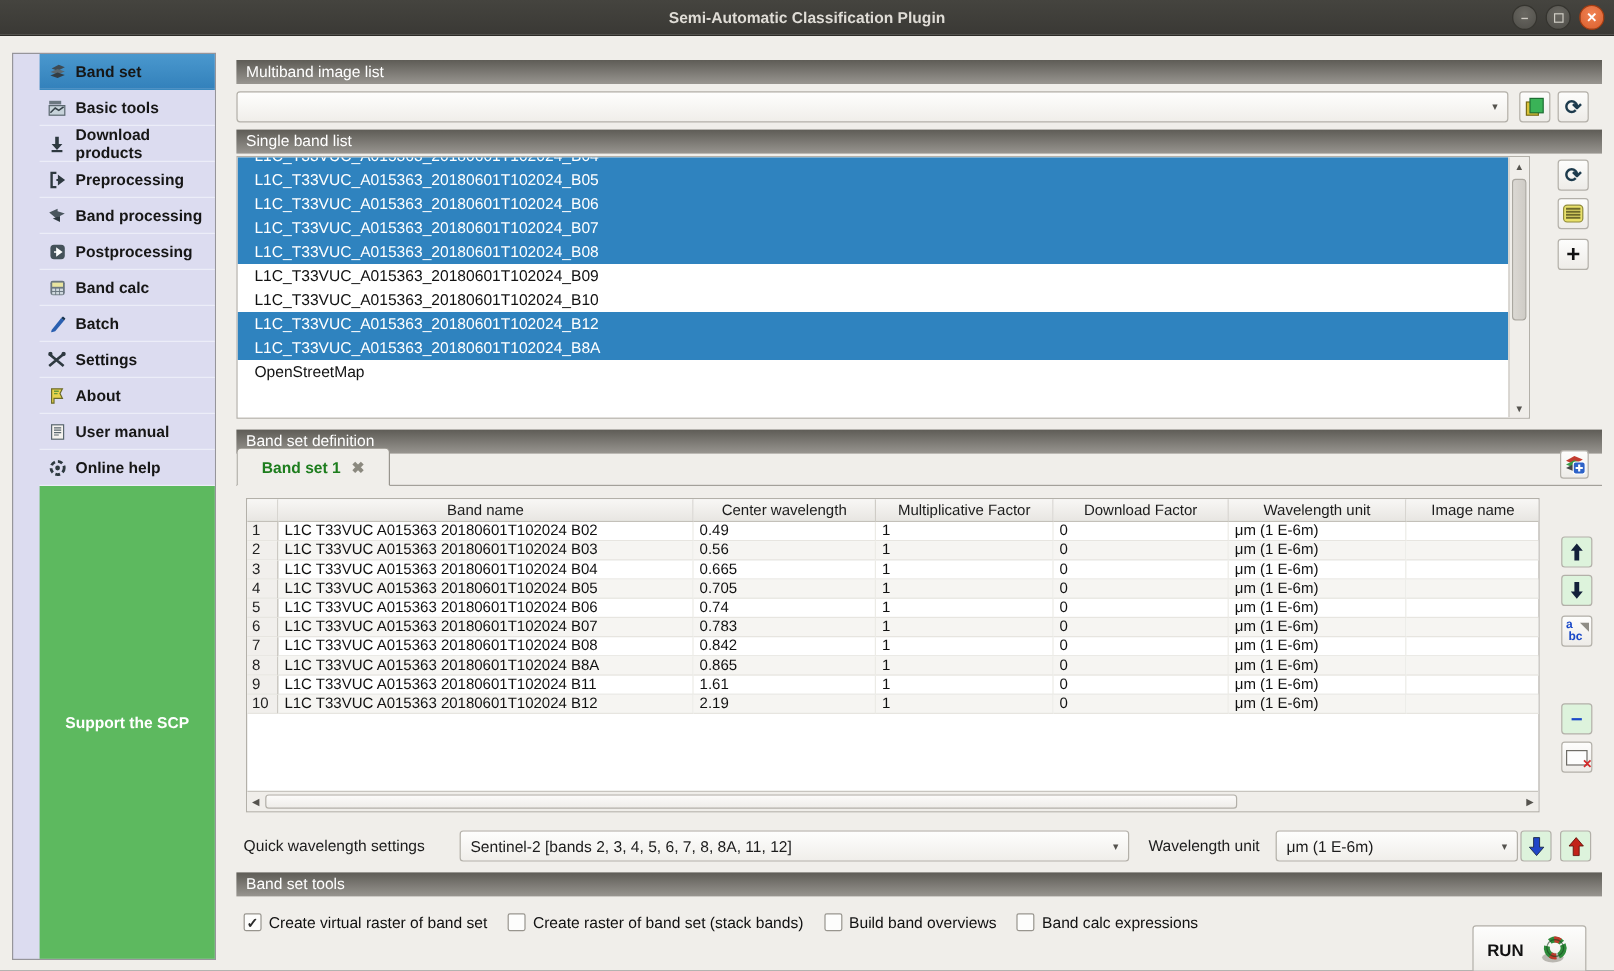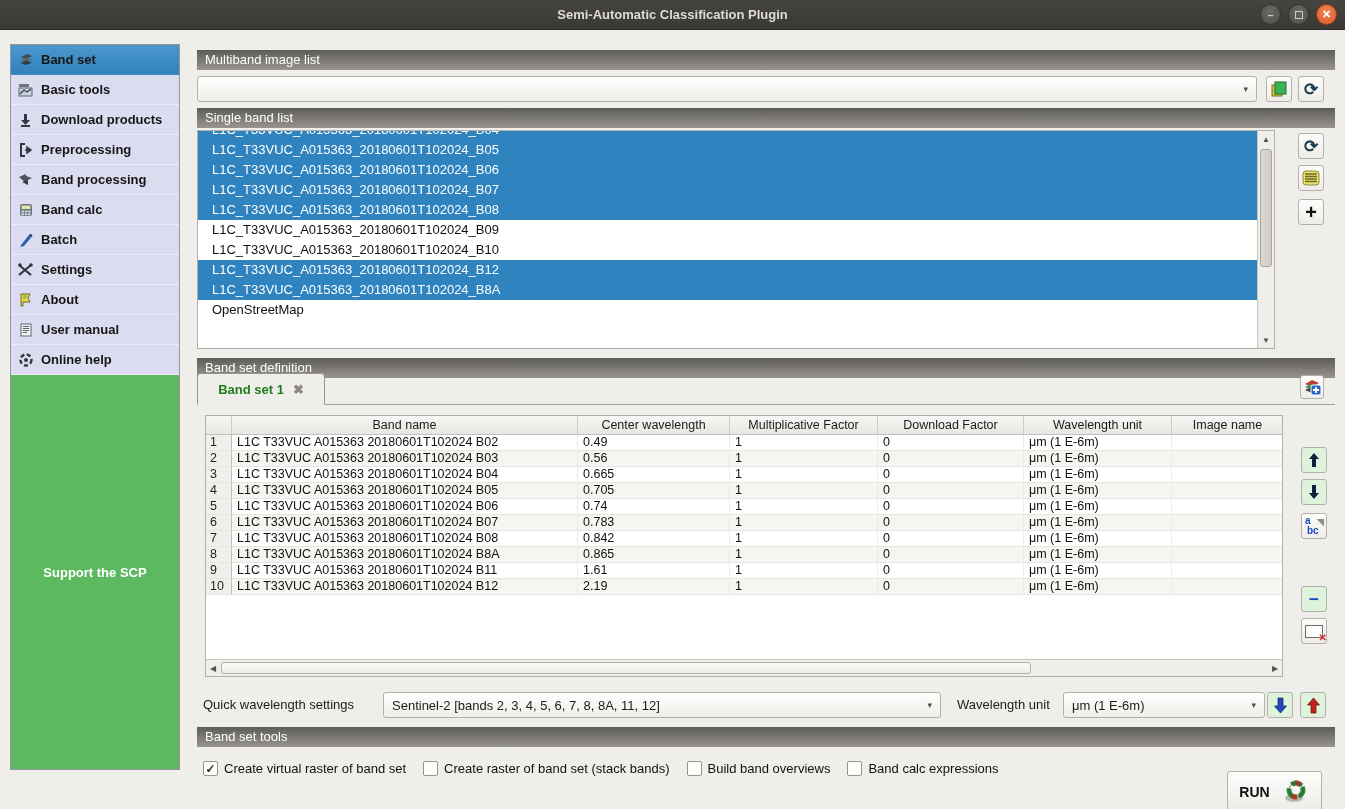--- a/index.html
+++ b/index.html
@@ -18,21 +18,21 @@
   .wbtn { width:21px; height:21px; border-radius:50%;
     background:radial-gradient(circle at 50% 35%, #6a6862, #4e4d48);
     border:1px solid #35342f; color:#cfccc4; font-size:11px; font-weight:bold;
     display:flex; align-items:center; justify-content:center; cursor:pointer; }
   .wbtn.close { background:radial-gradient(circle at 50% 35%, #f08354, #da5e2c);
     border-color:#a33c12; color:#fff; }
   .wbtn .sq { width:8px; height:8px; border:1.5px solid #cfccc4; display:block; }
 
   
   .sidebar { position:absolute; left:10px; top:44px; width:170px;
-    border:1px solid #96959a; background:#dcdcf0; }
+    border:1px solid #96959a; background:#dcdcf0;padding-left:22px; }
   .side-item { height:30px; display:flex; align-items:center; gap:7px;
     padding-left:6px; font-size:13px; font-weight:bold; color:#161616;
     border-bottom:1px solid #ecedf8; cursor:pointer; background:#dcdcf0; }
   .side-item.selected { background:linear-gradient(180deg,#4a98ce,#3381bb); border-bottom-color:#3b8ac0; }
   .sicon { width:17px; height:16px; display:flex; align-items:center; justify-content:center; flex:none; }
   .support { height:394px; background:#5db95f; display:flex; align-items:center;
     justify-content:center; color:#ffffff; font-weight:bold; font-size:13px; cursor:pointer; }
 
   
   .main { position:absolute; left:197px; top:44px; width:1138px; height:755px; }
@@ -186,20 +186,30 @@
       <span>Preprocessing</span>
     </div>
     <div class="side-item">
       <span class="sicon">
         <svg width="15" height="13" viewBox="0 0 15 13">
             <path d="M1 4 l7 -3 v2 l6 2 -6 3 v2 Z" fill="#4a565e"></path>
             <path d="M4 9 l6 -2 v5 Z" fill="#2e3940"></path>
           </svg>
       </span>
       <span>Band processing</span>
+    </div>
+    <div class="side-item">
+      <span class="sicon">
+        <svg width="14" height="14" viewBox="0 0 14 14">
+            <rect x="1" y="1" width="12" height="12" rx="3" fill="#3c4membre750" fill-opacity="0"></rect>
+            <rect x="1" y="1" width="12" height="12" rx="3" fill="#45525a"></rect>
+            <path d="M4 7 h4 M6.5 4.5 L10 7 l-3.5 2.5 Z" stroke="#fff" fill="#fff" stroke-width="1.4"></path>
+          </svg>
+      </span>
+      <span>Postprocessing</span>
     </div>
     <div class="side-item">
       <span class="sicon">
         <svg width="14" height="14" viewBox="0 0 14 14">
             <rect x="1" y="1" width="12" height="12" rx="2" fill="#6b7780"></rect>
             <rect x="2.5" y="2.5" width="9" height="3.5" fill="#e8e4a0"></rect>
             <rect x="2.5" y="7.5" width="2.5" height="2" fill="#cfd8de"></rect>
             <rect x="5.8" y="7.5" width="2.5" height="2" fill="#cfd8de"></rect>
             <rect x="9" y="7.5" width="2.5" height="2" fill="#cfd8de"></rect>
             <rect x="2.5" y="10.3" width="2.5" height="2" fill="#cfd8de"></rect>

